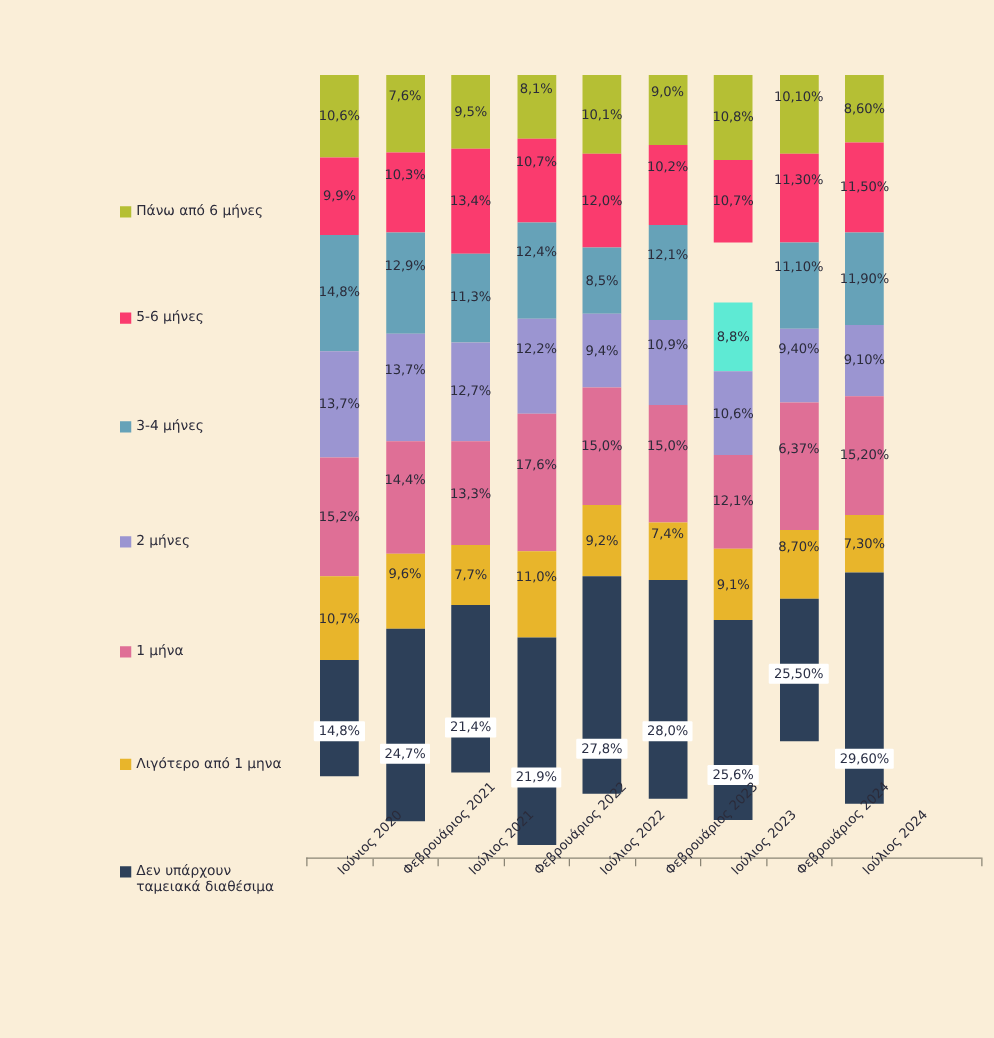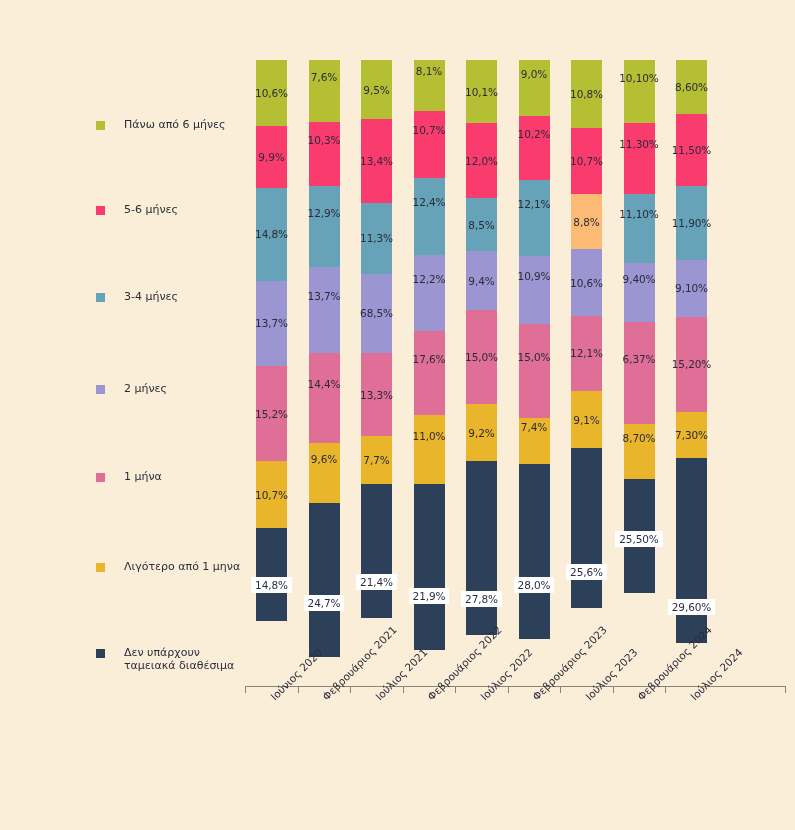--- a/index.html
+++ b/index.html
@@ -26,22 +26,23 @@
     position: absolute;
     left: 96px;
     top: 60px;
     width: 150px;
     height: 620px;
   }
   .legend-item {
     position: absolute;
     display: flex;
     align-items: flex-start;
-    gap: 19px;
+    gap: 4px;
     white-space: nowrap;
+    margin-top: 44px;
   }
   .legend-swatch {
     width: 9px;
     height: 9px;
     flex: 0 0 9px;
     margin-top: 3px;
   }
   .legend-label {
     font-size: 11px;
     color: #2b2b3a;
@@ -214,21 +215,21 @@
           <div class="seg" style="background: rgb(181, 191, 52); height: 59.375px;">
             <span class="seg-label" style="top: 50%; transform: translateY(-50%);">9,5%</span>
           </div>
           <div class="seg" style="background: rgb(250, 59, 110); height: 83.75px;">
             <span class="seg-label" style="top: 50%; transform: translateY(-50%);">13,4%</span>
           </div>
           <div class="seg" style="background: rgb(102, 162, 184); height: 70.625px;">
             <span class="seg-label" style="top: 50%; transform: translateY(-50%);">11,3%</span>
           </div>
           <div class="seg" style="background: rgb(155, 149, 209); height: 79.375px;">
-            <span class="seg-label" style="top: 50%; transform: translateY(-50%);">68,5%</span>
+            <span class="seg-label" style="top: 50%; transform: translateY(-50%);">12,7%</span>
           </div>
           <div class="seg" style="background: rgb(223, 111, 150); height: 83.125px;">
             <span class="seg-label" style="top: 50%; transform: translateY(-50%);">13,3%</span>
           </div>
           <div class="seg" style="background: rgb(232, 181, 43); height: 48.125px;">
             <span class="seg-label" style="top: 50%; transform: translateY(-50%);">7,7%</span>
           </div>
           <div class="seg" style="background: rgb(45, 64, 89); height: 133.75px;">
             <span class="seg-label boxed" style="bottom: 28px; top: auto;">21,4%</span>
           </div>
@@ -239,21 +240,21 @@
           </div>
           <div class="seg" style="background: rgb(250, 59, 110); height: 66.875px;">
             <span class="seg-label" style="top: 50%; transform: translateY(-50%); margin-top: -14px;">10,7%</span>
           </div>
           <div class="seg" style="background: rgb(102, 162, 184); height: 77.5px;">
             <span class="seg-label" style="top: 50%; transform: translateY(-50%); margin-top: -14px;">12,4%</span>
           </div>
           <div class="seg" style="background: rgb(155, 149, 209); height: 76.25px;">
             <span class="seg-label" style="top: 50%; transform: translateY(-50%); margin-top: -14px;">12,2%</span>
           </div>
-          <div class="seg" style="background: rgb(223, 111, 150); height: 84px;">
+          <div class="seg" style="background: rgb(223, 111, 150); height: 110px;">
             <span class="seg-label" style="top: 50%; transform: translateY(-50%); margin-top: -14px;">17,6%</span>
           </div>
           <div class="seg" style="background: rgb(232, 181, 43); height: 68.75px;">
             <span class="seg-label" style="top: 50%; transform: translateY(-50%); margin-top: -14px;">11,0%</span>
           </div>
           <div class="seg" style="background: rgb(45, 64, 89); height: 166px;">
             <span class="seg-label boxed" style="bottom: 46px; top: auto;">21,9%</span>
           </div>
         </div>
         <div class="bar" style="left: 221px;">
@@ -302,21 +303,21 @@
             <span class="seg-label boxed" style="bottom: 46px; top: auto;">28,0%</span>
           </div>
         </div>
         <div class="bar" style="left: 326px;">
           <div class="seg" style="background: rgb(181, 191, 52); height: 67.5px;">
             <span class="seg-label" style="top: 50%; transform: translateY(-50%);">10,8%</span>
           </div>
           <div class="seg" style="background: rgb(250, 59, 110); height: 66.875px;">
             <span class="seg-label" style="top: 50%; transform: translateY(-50%);">10,7%</span>
           </div>
-          <div class="seg" style="background: #fdba74; height: 55px;">
+          <div class="seg" style="background: #5eead4; height: 55px; margin-top: 48px;">
             <span class="seg-label" style="top: 50%; transform: translateY(-50%);">8,8%</span>
           </div>
           <div class="seg" style="background: rgb(155, 149, 209); height: 66.25px;">
             <span class="seg-label" style="top: 50%; transform: translateY(-50%);">10,6%</span>
           </div>
           <div class="seg" style="background: rgb(223, 111, 150); height: 75.625px;">
             <span class="seg-label" style="top: 50%; transform: translateY(-50%);">12,1%</span>
           </div>
           <div class="seg" style="background: rgb(232, 181, 43); height: 56.875px;">
             <span class="seg-label" style="top: 50%; transform: translateY(-50%);">9,1%</span>

